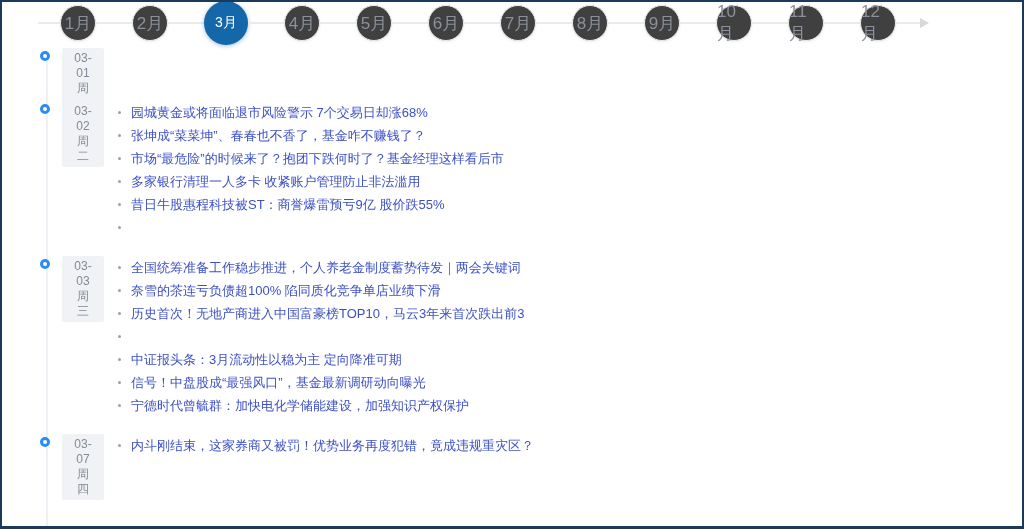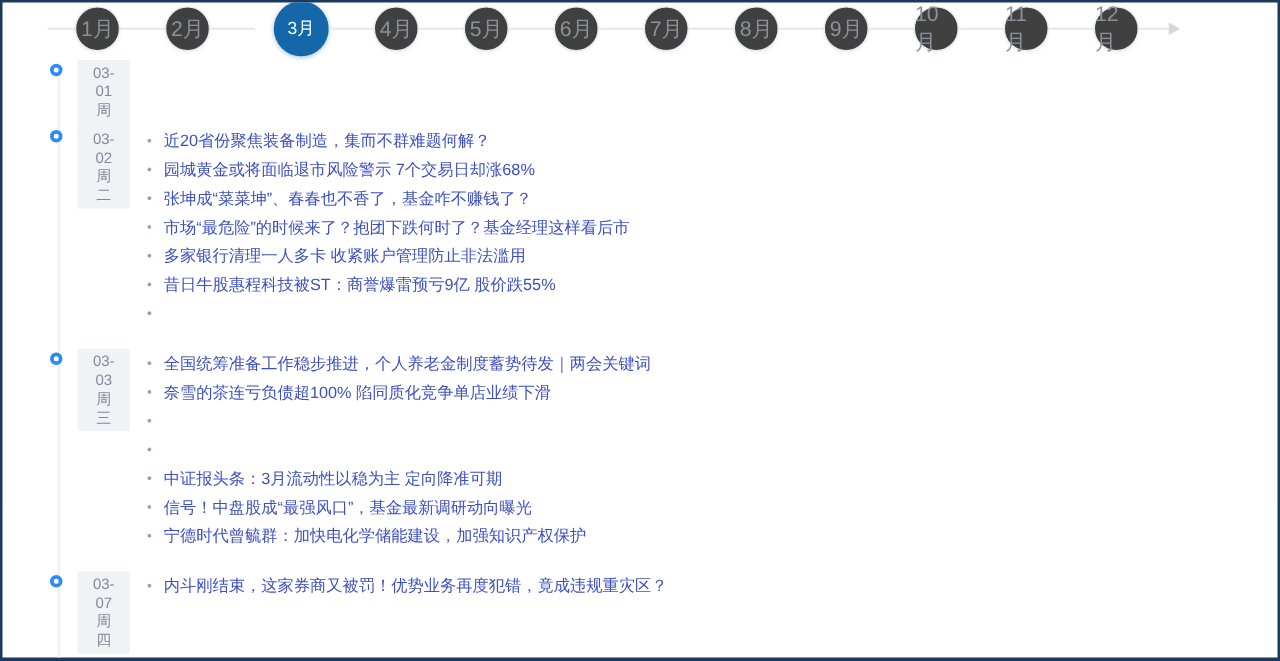--- a/index.html
+++ b/index.html
@@ -12,21 +12,21 @@
   .months { height:42px; display:flex; align-items:center; padding-left:36px; }
   .tl-seg { height:2px; background:#ebebeb; flex:0 0 auto; }
   .tl-seg.lead { width:22px; }
   .tl-seg.conn { width:36px; }
   .tl-seg.tail { width:24px; }
   .month-circle { flex:0 0 auto; width:36px; height:36px; border-radius:50%;
     background:#404040; border:1px solid #e8eaee; box-shadow:0 1px 3px rgba(0,0,0,.07);
     display:flex; align-items:center; justify-content:center;
     font-size:17px; color:#8b909a; cursor:pointer; }
   .month-circle.selected { width:44px; height:44px; background:#1467a8; border:none;
-    color:#fff; font-size:14px; box-shadow:0 1px 4px rgba(20,103,168,.4);margin-left:15px; }
+    color:#fff; font-size:14px; box-shadow:0 1px 4px rgba(20,103,168,.4); }
   .tl-arrowhead { width:0; height:0; border-top:5px solid transparent;
     border-bottom:5px solid transparent; border-left:9px solid #d8d8d8; flex:0 0 auto; }
 
   
   .content { position:relative; padding-top:4px; height:483px; }
   .vline { position:absolute; left:44px; top:14px; bottom:-10px; width:2px; background:#edf1f6; }
   .group { position:relative; padding-left:116px; min-height:36px; margin-bottom:17px; }
   .node { position:absolute; left:38px; top:3px; width:10px; height:10px;
     border:3px solid #2d8cf0; border-radius:50%; background:#fff; }
   .badge { position:absolute; left:60px; top:0; width:42px; background:#f0f2f5;
@@ -83,24 +83,20 @@
         </div>
         <div class="group">
           <div class="node"></div>
           <div class="badge">
             <div class="badge-date">03-02</div>
             <div class="badge-week">周二</div>
           </div>
           <div class="items">
             <div class="item">
               <span class="bullet"></span>
-              <a class="headline">近20省份聚焦装备制造，集而不群难题何解？</a>
-            </div>
-            <div class="item">
-              <span class="bullet"></span>
               <a class="headline">园城黄金或将面临退市风险警示 7个交易日却涨68%</a>
             </div>
             <div class="item">
               <span class="bullet"></span>
               <a class="headline">张坤成“菜菜坤”、春春也不香了，基金咋不赚钱了？</a>
             </div>
             <div class="item">
               <span class="bullet"></span>
               <a class="headline">市场“最危险”的时候来了？抱团下跌何时了？基金经理这样看后市</a>
             </div>
@@ -127,20 +123,21 @@
             <div class="item">
               <span class="bullet"></span>
               <a class="headline">全国统筹准备工作稳步推进，个人养老金制度蓄势待发｜两会关键词</a>
             </div>
             <div class="item">
               <span class="bullet"></span>
               <a class="headline">奈雪的茶连亏负债超100% 陷同质化竞争单店业绩下滑</a>
             </div>
             <div class="item">
               <span class="bullet"></span>
+              <a class="headline">历史首次！无地产商进入中国富豪榜TOP10，马云3年来首次跌出前3</a>
             </div>
             <div class="item">
               <span class="bullet"></span>
             </div>
             <div class="item">
               <span class="bullet"></span>
               <a class="headline">中证报头条：3月流动性以稳为主 定向降准可期</a>
             </div>
             <div class="item">
               <span class="bullet"></span>

